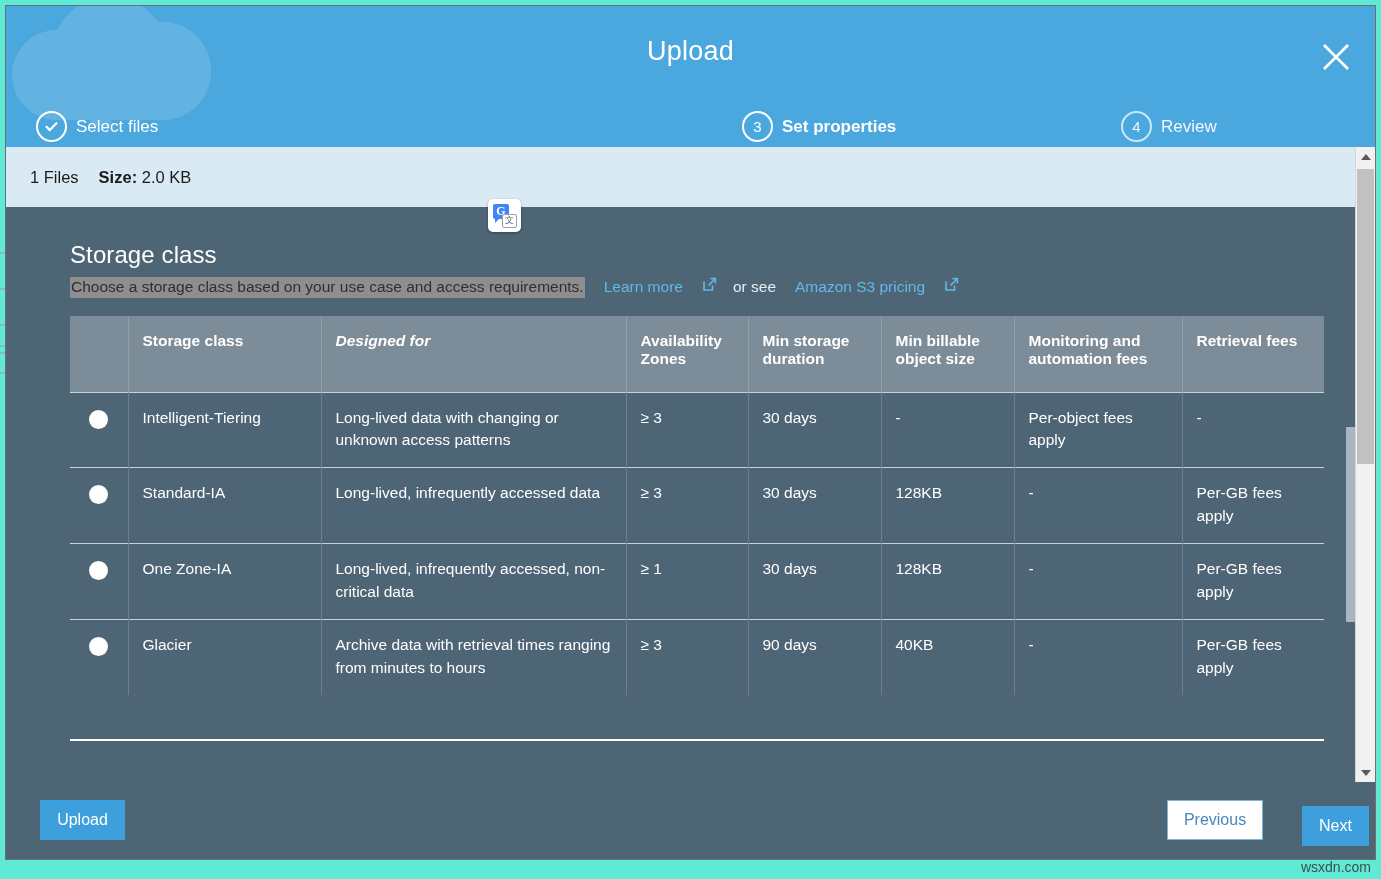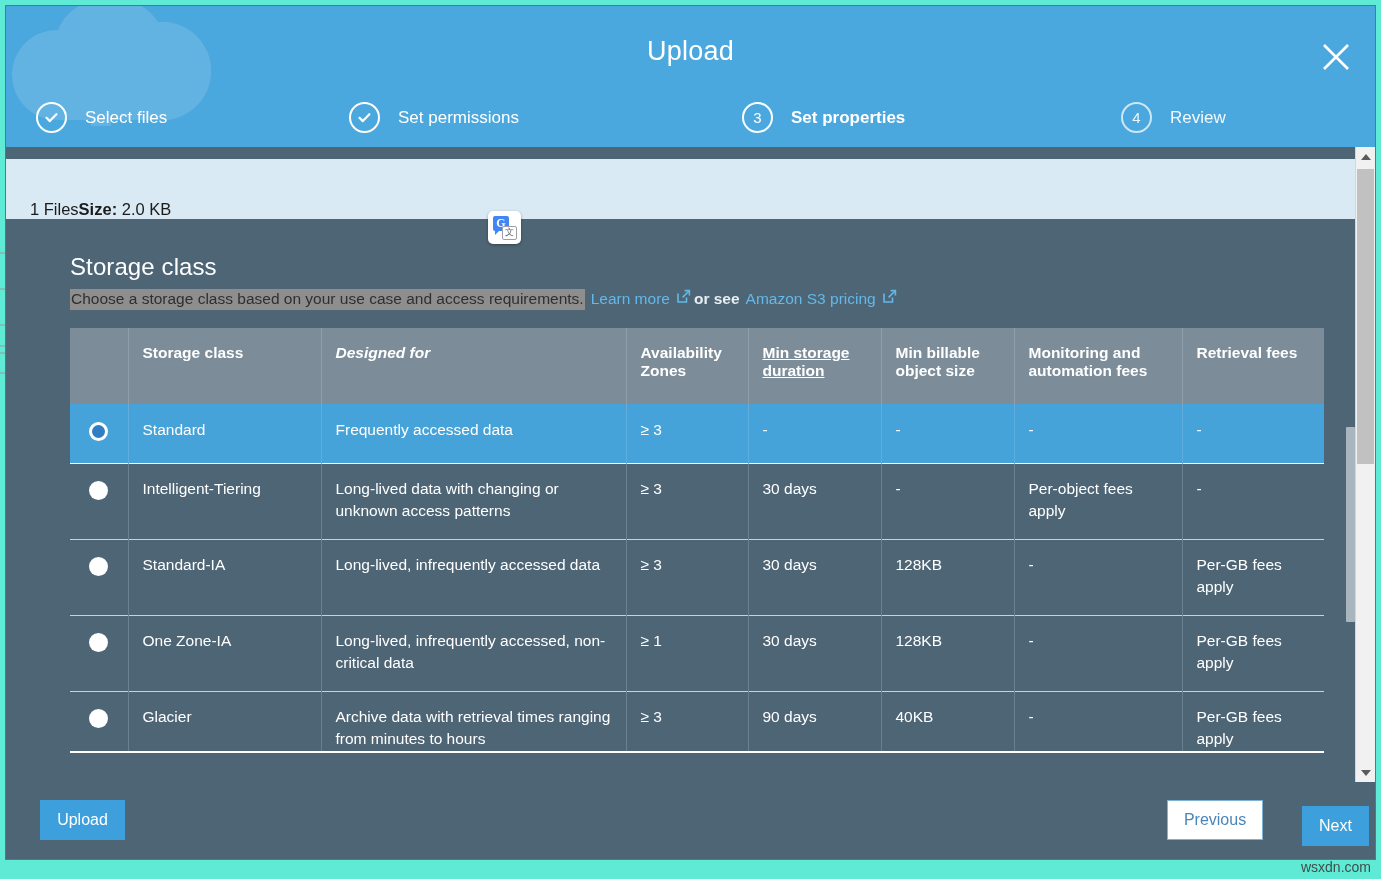--- a/index.html
+++ b/index.html
@@ -81,23 +81,23 @@
     position: absolute;
     left: 0;
     right: 0;
     top: 96px;
     height: 40px;
   }
   .step {
     position: absolute;
     display: flex;
     align-items: center;
-    gap: 18px;
-    cursor: pointer;
-    top: 0;
+    gap: 9px;
+    cursor: pointer;
+    top: 9px;
   }
   .step-badge {
     width: 31px;
     height: 31px;
     border-radius: 50%;
     border: 2px solid #ffffff;
     box-sizing: border-box;
     display: flex;
     align-items: center;
     justify-content: center;
@@ -119,60 +119,60 @@
   .modal-body {
     position: relative;
     height: 635px;
     background: #4e6575;
     overflow: hidden;
   }
   .info-bar {
     height: 60px;
     background: #daeaf4;
     display: flex;
-    align-items: flex-end;
+    align-items: center;
     padding-left: 24px;
+    gap: 20px;
     color: #1b1b1b;
     font-size: 16.5px;
     box-sizing: border-box;
-    margin-top: 12px;
   }
   .info-bar b { font-weight: bold; }
   .info-seg { white-space: nowrap; }
 
   .content {
     padding: 34px 0 0 64px;
     position: relative;
   }
   .section-title {
     color: #ffffff;
     font-size: 24px;
     font-weight: 400;
     margin: 0 0 8px 0;
     letter-spacing: 0.1px;
   }
   .section-desc-line {
     font-size: 15.5px;
     display: flex;
     align-items: baseline;
-    gap: 0;
+    gap: 13px;
     flex-wrap: nowrap;
   }
   .desc-highlight {
     background: #8e8e8e;
     color: #2f2f2f;
     padding: 1px 1px 2px 1px;
   }
   .link {
     color: #63b8e8;
     cursor: pointer;
     text-decoration: none;
     white-space: nowrap;
   }
-  .plain-text { color: #e8eef2; font-weight: bold; }
+  .plain-text { color: #e8eef2; }
   .ext-icon { display: inline-block; vertical-align: -2px; margin: 0 3px 0 6px; }
 
   .gtranslate-icon {
     position: absolute;
     left: 482px;
     top: -8px;
     width: 33px;
     height: 33px;
     background: #ffffff;
     border-radius: 5px;
@@ -271,21 +271,21 @@
   }
   .radio.on {
     background: #2f7fc4;
     border: 3px solid #ffffff;
   }
 
   .col-radio { width: 58px; }
   .col-class { width: 193px; }
   .col-designed { width: 305px; font-style: italic; }
   .col-az { width: 122px; }
-  .col-dur { width: 133px; text-decoration: underline; }
+  .col-dur { width: 133px; }
   .col-obj { width: 133px; }
   .col-mon { width: 168px; }
   .col-ret { width: 142px; }
 
   .table-bottom-edge {
     position: absolute;
     left: 0;
     bottom: 0;
     width: 1254px;
     height: 5px;
@@ -435,28 +435,20 @@
 
         <div class="step" style="left:30px;">
           <span class="step-badge">
             <svg width="17" height="17" viewBox="0 0 17 17">
               <path d="M3.5 8.8 L6.8 12.1 L13.4 5.2" fill="none" stroke="#ffffff" stroke-width="2.2" stroke-linecap="round" stroke-linejoin="round"></path>
             </svg>
           </span>
           <span class="step-label">Select files</span>
         </div>
 
-        <div class="step" style="left:343px;">
-          <span class="step-badge">
-            <svg width="17" height="17" viewBox="0 0 17 17">
-              <path d="M3.5 8.8 L6.8 12.1 L13.4 5.2" fill="none" stroke="#ffffff" stroke-width="2.2" stroke-linecap="round" stroke-linejoin="round"></path>
-            </svg>
-          </span>
-          <span class="step-label">Set permissions</span>
-        </div>
 
         <div class="step" style="left:736px;">
           <span class="step-badge">3</span>
           <span class="step-label active">Set properties</span>
         </div>
 
         <div class="step" style="left:1115px;">
           <span class="step-badge muted">4</span>
           <span class="step-label muted">Review</span>
         </div>
@@ -527,44 +519,20 @@
                 <th class="col-mon">
                     <span class="cell-pad">Monitoring and automation fees</span>
                   </th>
                 <th class="col-ret">
                     <span class="cell-pad">Retrieval fees</span>
                   </th>
               </tr>
             </thead>
             <tbody>
 
-              <tr class="selected">
-                <td class="radio-cell"><span class="radio on"></span></td>
-                <td>
-                    <span class="cell-pad">Standard</span>
-                  </td>
-                <td>
-                    <span class="cell-pad">Frequently accessed data</span>
-                  </td>
-                <td>
-                    <span class="cell-pad">≥ 3</span>
-                  </td>
-                <td>
-                    <span class="cell-pad">-</span>
-                  </td>
-                <td>
-                    <span class="cell-pad">-</span>
-                  </td>
-                <td>
-                    <span class="cell-pad">-</span>
-                  </td>
-                <td>
-                    <span class="cell-pad">-</span>
-                  </td>
-              </tr>
 
               <tr>
                 <td class="radio-cell"><span class="radio"></span></td>
                 <td>
                     <span class="cell-pad">Intelligent-Tiering</span>
                   </td>
                 <td>
                     <span class="cell-pad">Long-lived data with changing or unknown access patterns</span>
                   </td>
                 <td>

